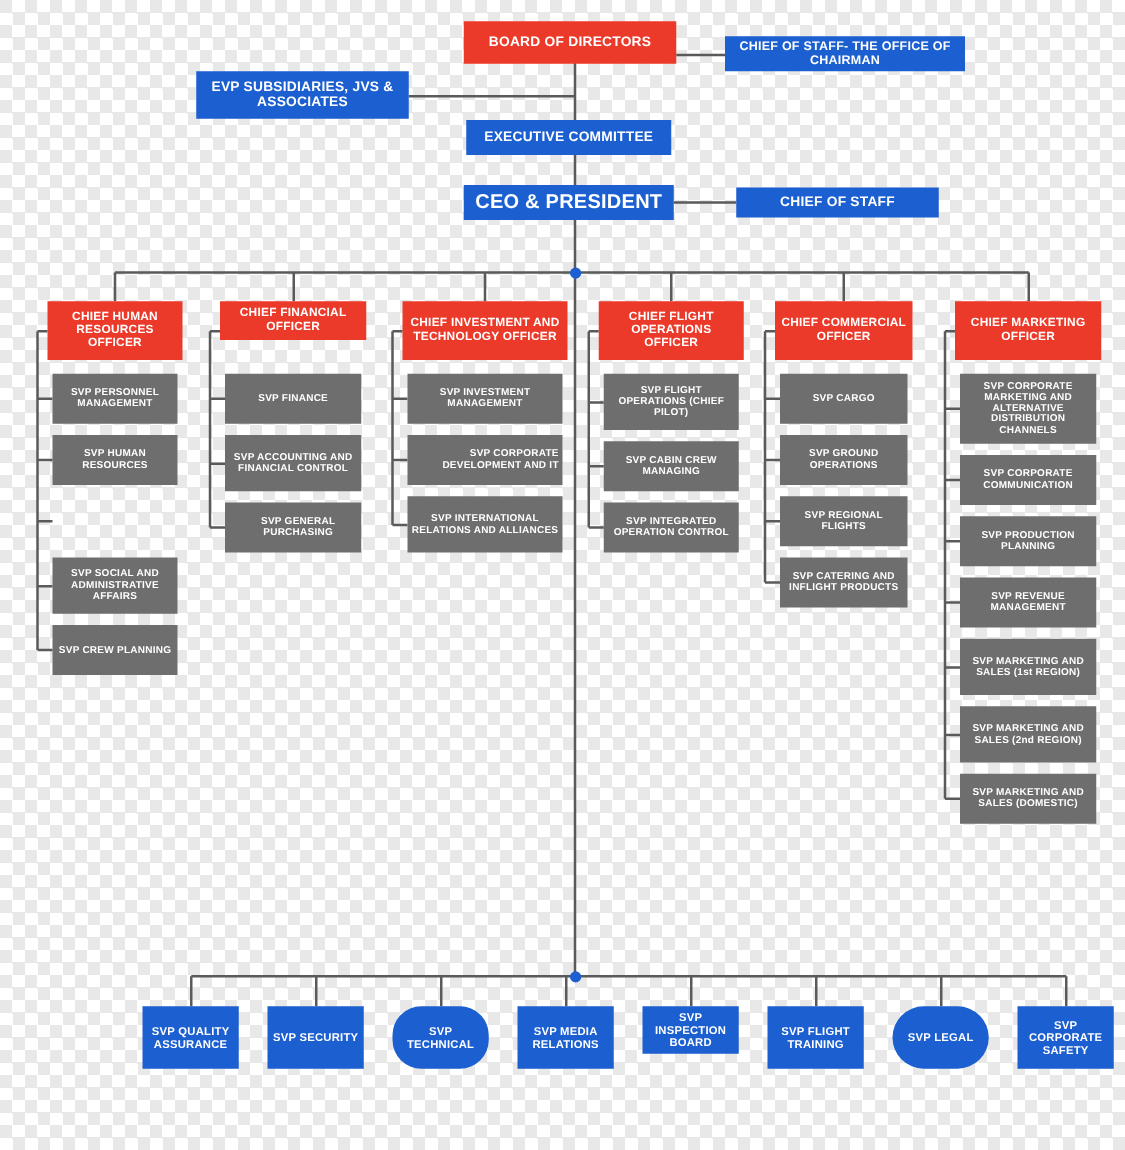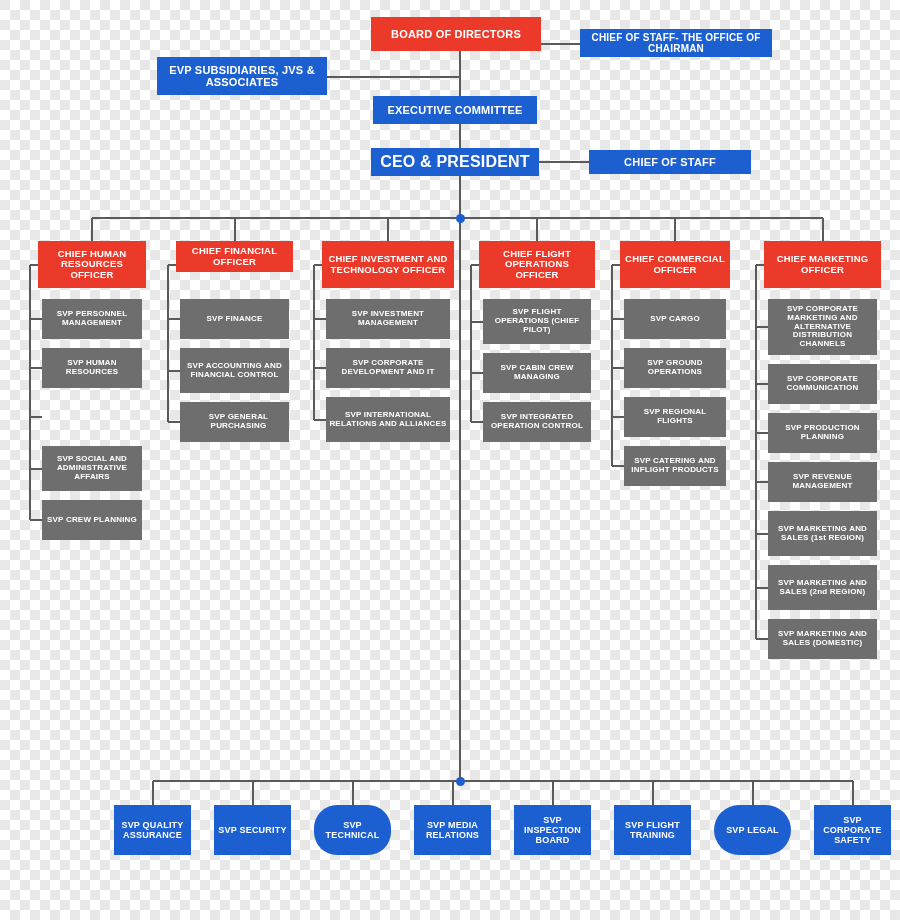--- a/index.html
+++ b/index.html
@@ -66,21 +66,21 @@
     <div class="node gray" style="left: 180px; top: 348px; width: 109px; height: 45px; font-size: 8px;">SVP ACCOUNTING AND FINANCIAL CONTROL</div>
     <div class="ln" style="left: 168px; top: 369.5px; width: 12px; height: 2px;"></div>
     <div class="node gray" style="left: 180px; top: 402px; width: 109px; height: 40px; font-size: 8px; padding-left: 11px;">SVP GENERAL PURCHASING</div>
     <div class="ln" style="left: 168px; top: 421px; width: 12px; height: 2px;"></div>
     <div class="ln" style="left: 167px; top: 264.5px; width: 2px; height: 157.5px;"></div>
     <div class="ln" style="left: 168px; top: 263.5px; width: 8px; height: 2px;"></div>
     <div class="ln" style="left: 387px; top: 218px; width: 2px; height: 23px;"></div>
     <div class="node red" style="left: 322px; top: 241px; width: 132px; height: 47px; font-size: 9.5px;">CHIEF INVESTMENT AND TECHNOLOGY OFFICER</div>
     <div class="node gray" style="left: 326px; top: 299px; width: 124px; height: 40px; font-size: 8px;">SVP INVESTMENT MANAGEMENT</div>
     <div class="ln" style="left: 314px; top: 318px; width: 12px; height: 2px;"></div>
-    <div class="node gray" style="left: 326px; top: 348px; width: 124px; height: 40px; font-size: 8px;">SVP CORPORATE DEVELOPMENT  AND IT</div>
+    <div class="node gray" style="left: 326px; top: 348px; width: 124px; height: 40px; font-size: 8px; text-align: right;">SVP CORPORATE DEVELOPMENT  AND IT</div>
     <div class="ln" style="left: 314px; top: 367px; width: 12px; height: 2px;"></div>
     <div class="node gray" style="left: 326px; top: 397px; width: 124px; height: 45px; font-size: 8px;">SVP INTERNATIONAL RELATIONS  AND ALLIANCES</div>
     <div class="ln" style="left: 314px; top: 418.5px; width: 12px; height: 2px;"></div>
     <div class="ln" style="left: 313px; top: 264.5px; width: 2px; height: 155px;"></div>
     <div class="ln" style="left: 314px; top: 263.5px; width: 8px; height: 2px;"></div>
     <div class="ln" style="left: 536px; top: 218px; width: 2px; height: 23px;"></div>
     <div class="node red" style="left: 479px; top: 241px; width: 116px; height: 47px; font-size: 9.5px;">CHIEF FLIGHT OPERATIONS OFFICER</div>
     <div class="node gray" style="left: 483px; top: 299px; width: 108px; height: 45px; font-size: 8px;">SVP FLIGHT OPERATIONS (CHIEF PILOT)</div>
     <div class="ln" style="left: 471px; top: 320.5px; width: 12px; height: 2px;"></div>
     <div class="node gray" style="left: 483px; top: 353px; width: 108px; height: 40px; font-size: 8px;">SVP CABIN CREW MANAGING</div>
@@ -124,20 +124,20 @@
     <div class="ln" style="left: 152.5px; top: 780px; width: 700px; height: 2px;"></div>
     <div class="ln" style="left: 151.5px; top: 781px; width: 2px; height: 24px;"></div>
     <div class="node blue" style="left: 114px; top: 805px; width: 77px; height: 50px; font-size: 9px;">SVP QUALITY ASSURANCE</div>
     <div class="ln" style="left: 251.5px; top: 781px; width: 2px; height: 24px;"></div>
     <div class="node blue" style="left: 214px; top: 805px; width: 77px; height: 50px; font-size: 9px;">SVP SECURITY</div>
     <div class="ln" style="left: 351.5px; top: 781px; width: 2px; height: 24px;"></div>
     <div class="node blue" style="left: 314px; top: 805px; width: 77px; height: 50px; font-size: 9px; border-radius: 23px;">SVP TECHNICAL</div>
     <div class="ln" style="left: 451.5px; top: 781px; width: 2px; height: 24px;"></div>
     <div class="node blue" style="left: 414px; top: 805px; width: 77px; height: 50px; font-size: 9px;">SVP MEDIA RELATIONS</div>
     <div class="ln" style="left: 551.5px; top: 781px; width: 2px; height: 24px;"></div>
-    <div class="node blue" style="left: 514px; top: 805px; width: 77px; height: 50px; font-size: 9px;">SVP INSPECTION BOARD</div>
+    <div class="node blue" style="left: 514px; top: 805px; width: 77px; height: 38px; font-size: 9px;">SVP INSPECTION BOARD</div>
     <div class="ln" style="left: 651.5px; top: 781px; width: 2px; height: 24px;"></div>
     <div class="node blue" style="left: 614px; top: 805px; width: 77px; height: 50px; font-size: 9px;">SVP FLIGHT TRAINING</div>
     <div class="ln" style="left: 751.5px; top: 781px; width: 2px; height: 24px;"></div>
     <div class="node blue" style="left: 714px; top: 805px; width: 77px; height: 50px; font-size: 9px; border-radius: 25px;">SVP LEGAL</div>
     <div class="ln" style="left: 851.5px; top: 781px; width: 2px; height: 24px;"></div>
     <div class="node blue" style="left: 814px; top: 805px; width: 77px; height: 50px; font-size: 9px;">SVP CORPORATE SAFETY</div>
   </div>
 
 </body></html>

